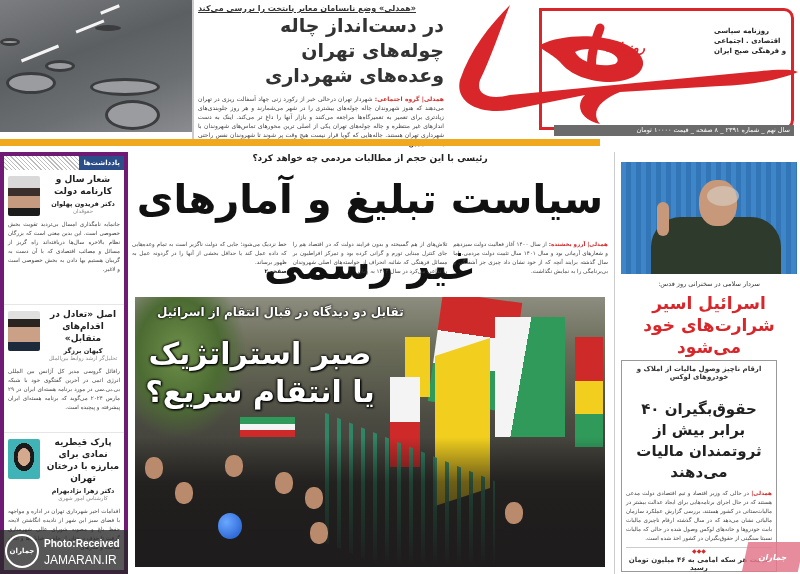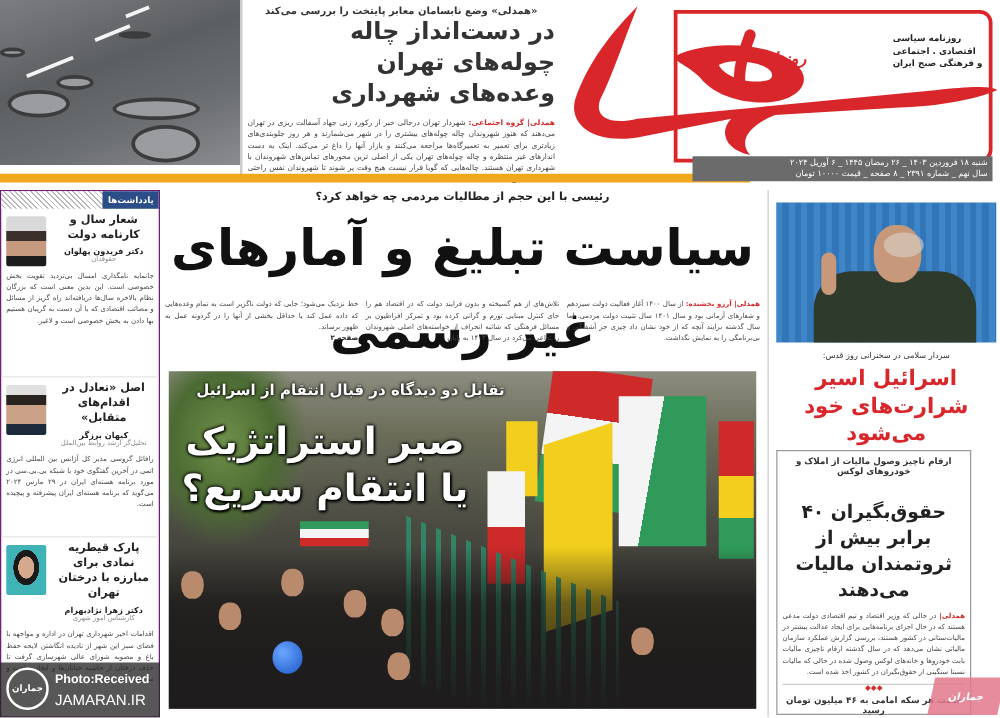--- a/index.html
+++ b/index.html
@@ -7,38 +7,38 @@
   body { font-family: "DejaVu Sans", sans-serif; color: #222; position: relative; direction: rtl; }
   .abs { position: absolute; }
 
   
   .pothole { left: 0; top: 0; width: 192px; height: 132px; background: linear-gradient(160deg,#7b7d80 0%,#5c5f62 40%,#6c6f72 70%,#8a8c8f 100%); overflow: hidden; }
   .pothole .hole { position: absolute; background: #9a9ca0; border: 3px solid #3b3c3e; border-radius: 50%; }
   .pothole .lane { position: absolute; height: 3px; background: #f4f4f4; transform: rotate(-22deg); }
 
   
   .teaser { left: 192px; top: 0; width: 258px; height: 140px; padding: 4px 6px 0 4px; border-left: 2px solid #ccc; }
-  .teaser .kicker { font-size: 8px; font-weight: bold; color: #333; text-align: center; }
+  .teaser .kicker { font-size: 8px; font-weight: bold; color: #333; text-align: left; text-decoration: underline; }
   .teaser .title { font-size: 19px; font-weight: bold; line-height: 25px; color: #333; text-align: right; }
   .teaser .lead { font-size: 6px; line-height: 9px; color: #444; text-align: justify; margin-top: 6px; }
   .teaser .lead .src { color: #d42a2a; font-weight: bold; }
   .teaser .lead .more { color: #222; font-weight: bold; }
 
   .orange-bar { left: 0; top: 139px; width: 600px; height: 7px; background: #f0a81c; }
 
   
   .masthead { left: 450px; top: 0; width: 350px; height: 150px; }
   .mast-frame { position: absolute; right: 6px; top: 8px; width: 255px; height: 122px; border: 3px solid #d9262a; border-radius: 0 10px 10px 0; }
   .logo-svg { position: absolute; left: 0; top: 0; }
   .mast-roozname { position: absolute; right: 155px; top: 40px; font-size: 13px; color: #d9262a; font-style: italic; font-weight: bold; }
   .mast-tagline { position: absolute; right: 14px; top: 26px; font-size: 7px; line-height: 10px; font-weight: bold; color: #222; text-align: left; }
   .mast-date { position: absolute; right: 6px; top: 125px; width: 240px; background: #6b6b6b; color: #fff; font-size: 6.5px; line-height: 9px; padding: 1px 4px; text-align: right; }
 
   
-  .leftcol { left: 0; top: 152px; width: 128px; height: 422px; border: 1px solid #701a75; background: #fff; }
+  .leftcol { left: 0; top: 152px; width: 128px; height: 422px; border: 4px solid #701a75; background: #fff; }
   .yad-head { height: 14px; background: repeating-linear-gradient(45deg,#fff 0 2px,#bcbcbc 2px 3px); position: relative; }
   .yad-label { position: absolute; right: 0; top: 0; background: #2b4d88; color: #fff; font-size: 7px; font-weight: bold; padding: 1px 4px; height: 14px; line-height: 12px; }
   .note { position: relative; padding: 3px 4px; border-bottom: 1px solid #e6e6e6; }
   .note .pic { position: absolute; left: 4px; top: 6px; width: 32px; height: 40px; border-radius: 2px; }
   .note .ntitle { margin-left: 38px; font-size: 9px; font-weight: bold; line-height: 12px; text-align: center; color: #222; }
   .note .author { margin-left: 38px; font-size: 6.5px; font-weight: bold; text-align: center; margin-top: 3px; }
   .note .role { margin-left: 38px; font-size: 5.5px; color: #888; text-align: center; }
   .note .body { font-size: 5.6px; line-height: 9px; color: #444; text-align: justify; margin-top: 6px; }
 
   .jamaran { left: 0; top: 530px; width: 128px; height: 44px; background: rgba(40,40,40,0.78); color: #fff; }
@@ -119,21 +119,20 @@
     <path d="M90 45 C120 30 175 35 190 55 C200 68 185 82 160 82 C140 82 120 75 110 62 C100 52 90 50 90 45 Z M125 52 C130 62 150 68 165 64 C172 60 165 52 150 50 C140 48 130 49 125 52 Z" fill="#d9262a"></path>
     <path d="M150 28 C145 42 140 55 142 70" stroke="#d9262a" stroke-width="9" fill="none" stroke-linecap="round"></path>
   </svg>
   <div class="mast-roozname">روزنامه</div>
   <div class="mast-tagline">
     <div>روزنامه سیاسی</div>
     <div>اقتصادی . اجتماعی</div>
     <div>و فرهنگی صبح ایران</div>
   </div>
   <div class="mast-date">
-    <div>شنبه ۱۸ فروردین ۱۴۰۳ _ ۲۶ رمضان ۱۴۴۵ _ ۶ آوریل ۲۰۲۴</div>
     <div>سال نهم _ شماره ۲۳۹۱ _ ۸ صفحه _ قیمت ۱۰۰۰۰ تومان</div>
   </div>
 </div>
 
 <div class="abs leftcol">
   <div class="yad-head">
     <span class="yad-label">یادداشت‌ها</span>
   </div>
   <div class="note" style="height:135px;">
     <div class="pic" style="background:linear-gradient(180deg,#d9d9d9 0 30%,#3a2f2a 30% 50%,#c59a7e 50% 80%,#1c1c1c 80%);"></div>

